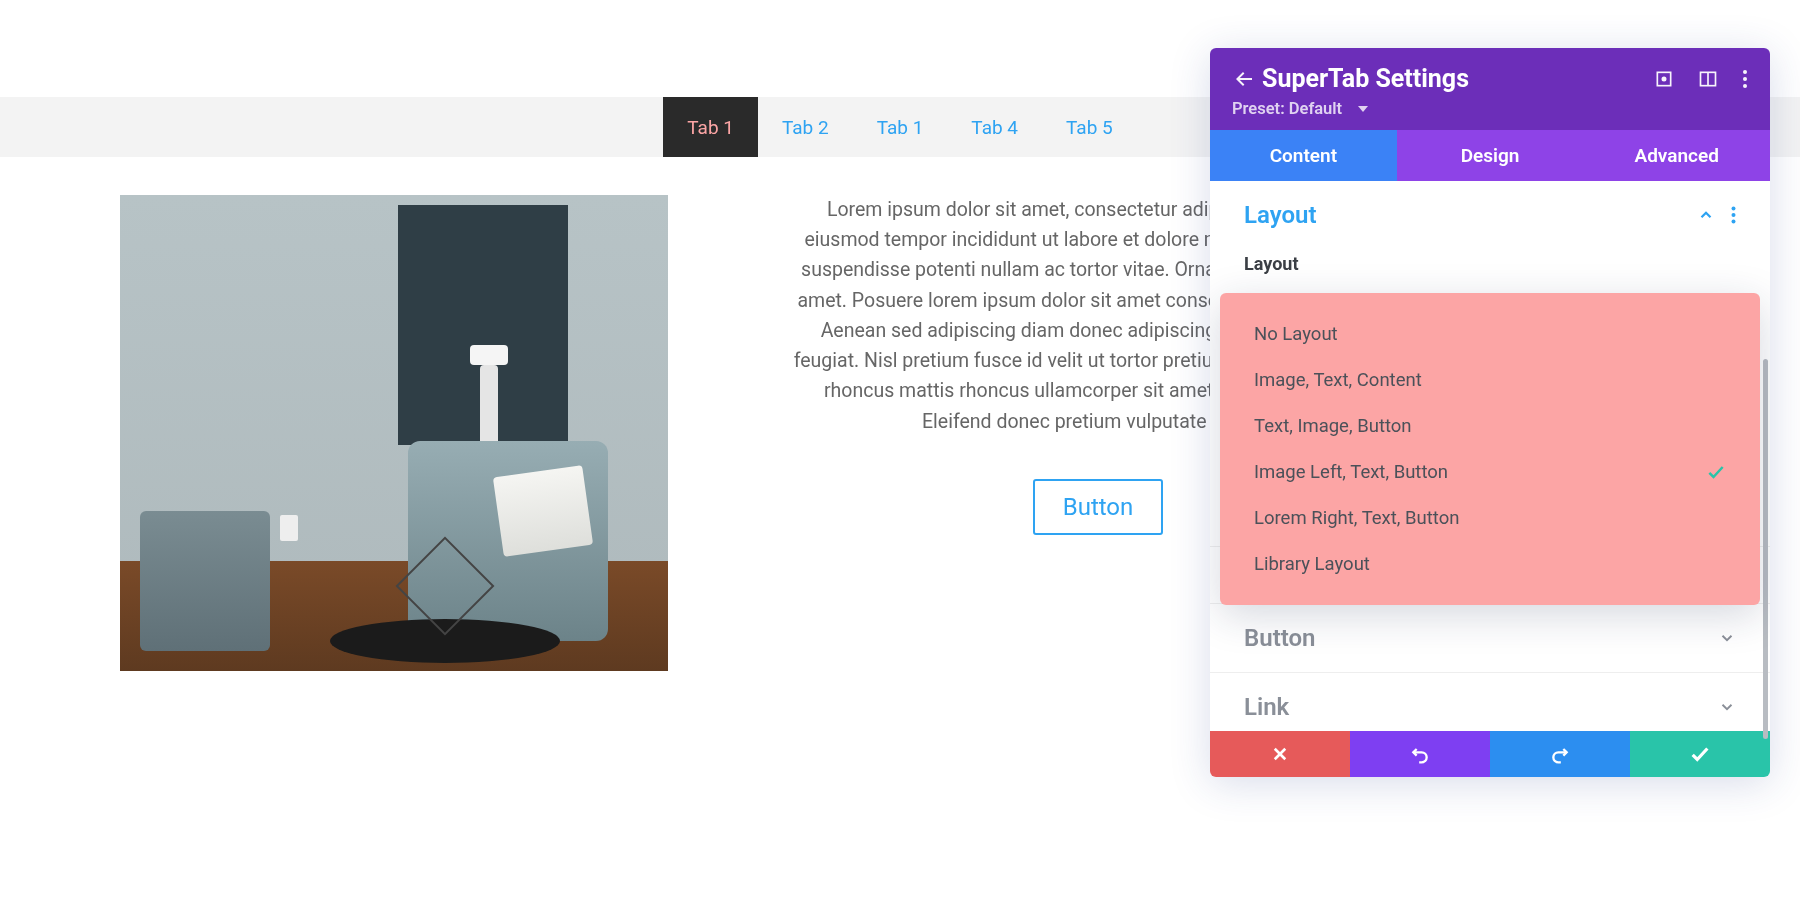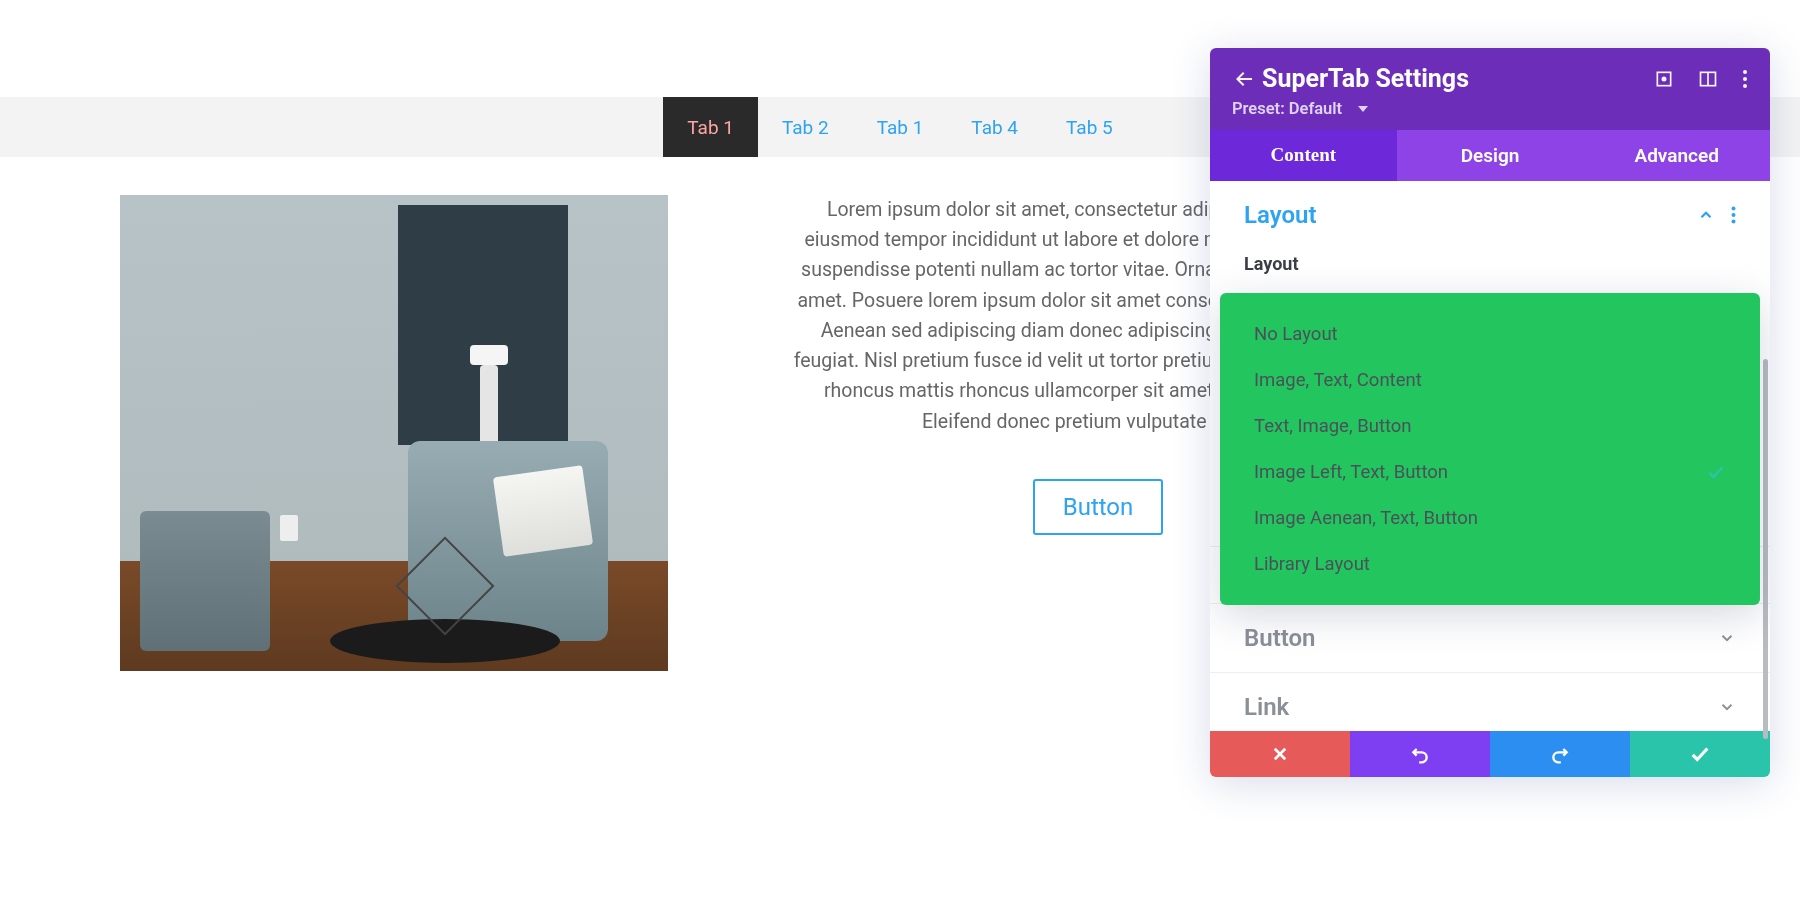--- a/index.html
+++ b/index.html
@@ -35,33 +35,33 @@
 
 .panel { position: absolute; right: 30px; top: 48px; width: 560px; border-radius: 6px; background: #fff; box-shadow: 0 6px 40px rgba(40,60,140,.18); overflow: hidden; }
 .panel-header { background: #6c2eb9; color: #fff; padding: 16px 22px 12px; }
 .hdr-row { display:flex; align-items:center; gap:6px; }
 .hdr-title { font-size: 25px; font-weight: 700; flex:1; }
 .hdr-icons { display:flex; gap:24px; align-items:center; }
 .icon-btn { color: #fff; cursor:pointer; opacity:.95; display:inline-flex; }
 .preset { font-size: 16.5px; font-weight:600; color: #e0d2f1; margin-top:6px; cursor:pointer; display:inline-flex; align-items:center; gap:16px;}
 .tabs2 { display:flex; background:#8e43e7; }
 .tabs2 .t2 { flex:1; text-align:center; padding:14px 0; color:#fff; font-size:19px; font-weight:600; cursor:pointer; }
-.tabs2 .t2.active { background:#6d28d9;font-family:Liberation Serif, serif; }
+.tabs2 .t2.active { background:#3b82f6; }
 
 .panel-body { position: relative; }
 .section { border-top: 1px solid #eee; padding: 20px 34px; display:flex; align-items:center; justify-content:space-between; cursor:pointer; }
 .section:first-child { border-top:none; }
 .sec-title { font-size: 24px; font-weight:600; color:#8a8f98; }
 .sec-title.active { color:#2ea3f2; }
 .chev { color:#8a8f98; }
 .sec-right { display:flex; align-items:center; gap:16px; }
 .dots-v { color:#2ea3f2; cursor:pointer; }
 .sub-label { padding: 4px 34px 12px; font-size:18px; font-weight:700; color:#3b3f45; }
 
-.dropdown { position:absolute; left:10px; right:10px; top:112px; background:#22c55e; border-radius:6px; box-shadow: 0 10px 40px rgba(30,40,80,.18); padding: 18px 0; z-index: 5; }
+.dropdown { position:absolute; left:10px; right:10px; top:112px; background:#fca5a5; border-radius:6px; box-shadow: 0 10px 40px rgba(30,40,80,.18); padding: 18px 0; z-index: 5; }
 .dd-item { padding: 12px 34px; font-size:18.5px; color:#4b5159; cursor:pointer; display:flex; align-items:center; justify-content:space-between; }
 .dd-check { color:#29c4a9; }
 
 .panel-scrollbar { position:absolute; right:2px; top:178px; width:5px; height:380px; background:#b8bcc2; border-radius:3px; }
 
 .footer-actions { display:flex; height:46px; }
 .fa { flex:1; display:flex; align-items:center; justify-content:center; color:#fff; cursor:pointer; font-size:20px;}
 .fa.red{background:#e65a5a;} .fa.purple{background:#7e3ff2;} .fa.blue{background:#2c8ef0;} .fa.green{background:#29c4a9;}
 
 svg { display:block; }
@@ -178,21 +178,21 @@
           </div>
         <div class="dd-item">
           <span>Image Left, Text, Button</span>
           <span class="dd-check">
             <svg width="20" height="20" viewBox="0 0 24 24" fill="none" stroke="currentColor" stroke-width="3">
                 <polyline points="4 13 9 18 20 6"></polyline>
               </svg>
           </span>
         </div>
         <div class="dd-item">
-            <span>Image Aenean, Text, Button</span>
+            <span>Lorem Right, Text, Button</span>
           </div>
         <div class="dd-item">
             <span>Library Layout</span>
           </div>
       </div>
 
       <div style="height:260px"></div>
 
       <div class="section" style="padding-top:14px;padding-bottom:14px">
         <span class="sec-title" style="opacity:.5">Image</span>

